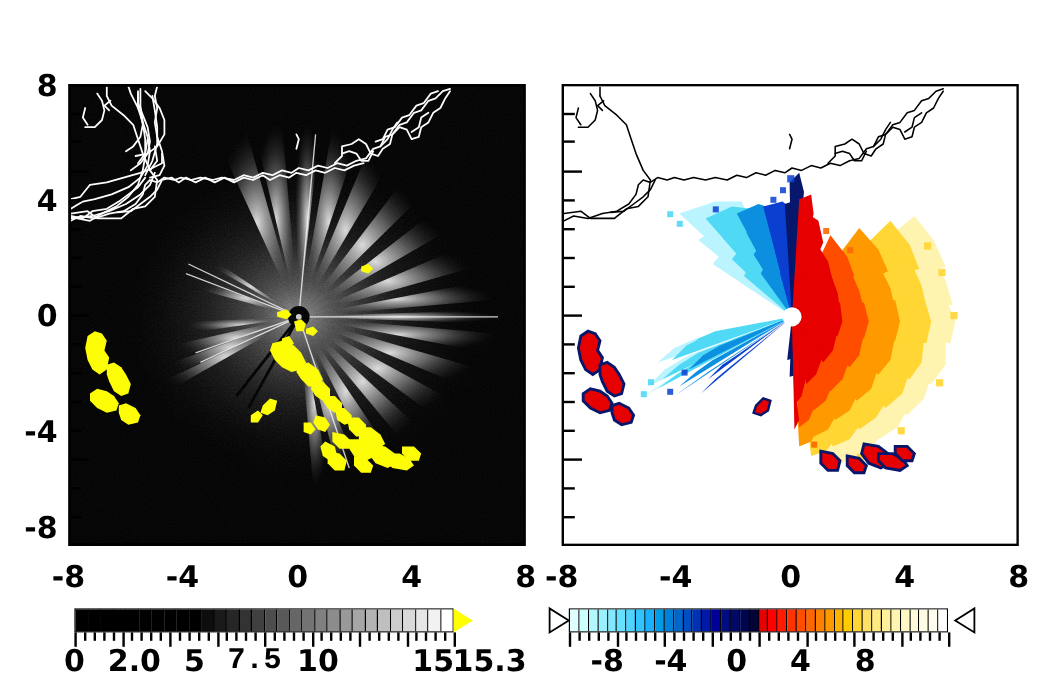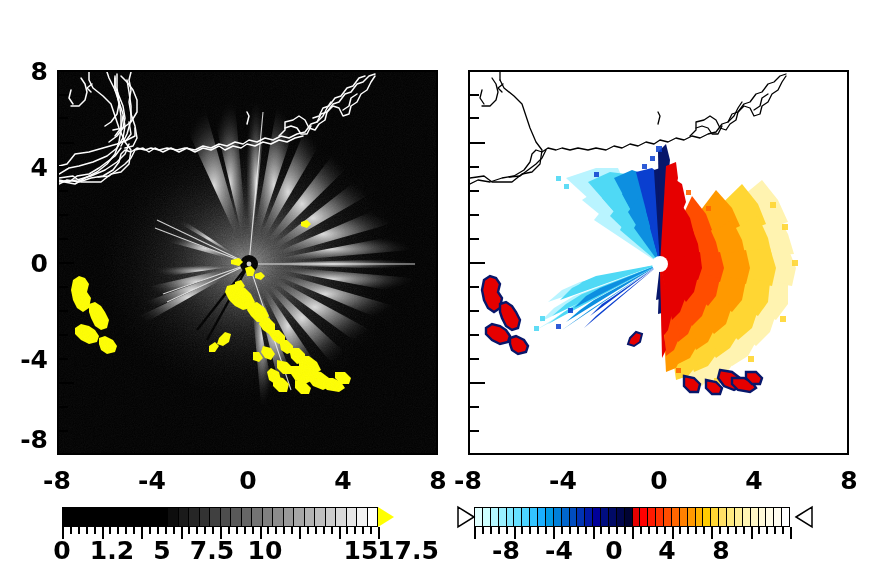--- a/index.html
+++ b/index.html
@@ -539,26 +539,26 @@
       <div style="position: absolute; background: rgb(0, 0, 0); width: 2px; left: 322.7px; top: 527px; height: 7px;"></div>
       <div style="position: absolute; background: rgb(0, 0, 0); width: 2px; left: 330.6px; top: 527px; height: 7px;"></div>
       <div style="position: absolute; background: rgb(0, 0, 0); width: 2px; left: 338.5px; top: 527px; height: 12px;"></div>
       <div style="position: absolute; background: rgb(0, 0, 0); width: 2px; left: 346.4px; top: 527px; height: 7px;"></div>
       <div style="position: absolute; background: rgb(0, 0, 0); width: 2px; left: 354.3px; top: 527px; height: 7px;"></div>
       <div style="position: absolute; background: rgb(0, 0, 0); width: 2px; left: 362.2px; top: 527px; height: 7px;"></div>
       <div style="position: absolute; background: rgb(0, 0, 0); width: 2px; left: 370.1px; top: 527px; height: 7px;"></div>
       <div style="position: absolute; background: rgb(0, 0, 0); width: 2px; left: 378px; top: 527px; height: 12px;"></div>
     </div>
   <div class="cblab" style="left:40px;top:536px;width:44px;">0</div>
-  <div class="cblab" style="left:79px;top:536px;width:66px;">1.2</div>
+  <div class="cblab" style="left:79px;top:536px;width:66px;">2.0</div>
   <div class="cblab" style="left:140px;top:536px;width:44px;">5</div>
-  <div class="cblab" style="left:179px;top:536px;width:66px;">7.5</div>
+  <div class="cblab" style="left:179px;top:536px;width:66px;font-family:Liberation Mono, monospace;">7.5</div>
   <div class="cblab" style="left:237px;top:536px;width:56px;">10</div>
   <div class="cblab" style="left:333px;top:536px;width:56px;">15</div>
-  <div class="cblab" style="left:370px;top:536px;width:76px;">17.5</div>
+  <div class="cblab" style="left:370px;top:536px;width:76px;">15.3</div>
 
   <div class="cbar-wrap cbar-right">
     <div class="cbar-arrow arrow-left" style="left:-16px;border-right:16px solid #ffffff;"></div>
     <div class="cbar-body" id="cb-dop" style="width:316px;">
         <div class="cseg" style="background: rgb(224, 255, 255);"></div>
         <div class="cseg" style="background: rgb(204, 255, 255);"></div>
         <div class="cseg" style="background: rgb(179, 247, 255);"></div>
         <div class="cseg" style="background: rgb(153, 240, 255);"></div>
         <div class="cseg" style="background: rgb(128, 232, 255);"></div>
         <div class="cseg" style="background: rgb(102, 224, 255);"></div>

